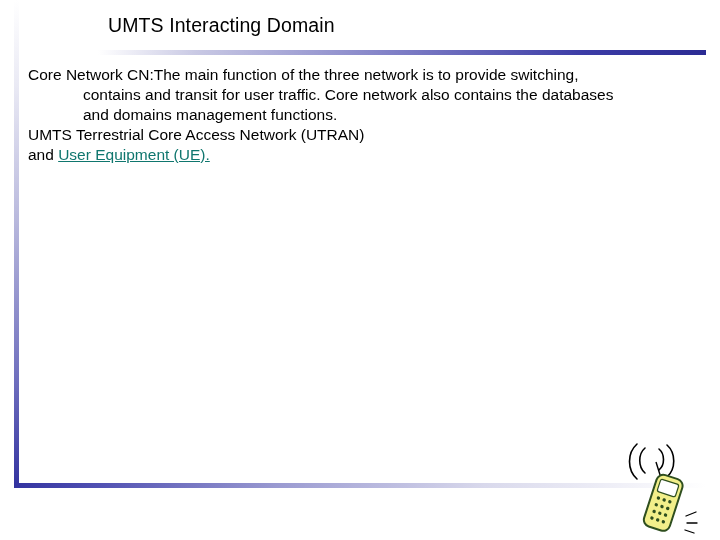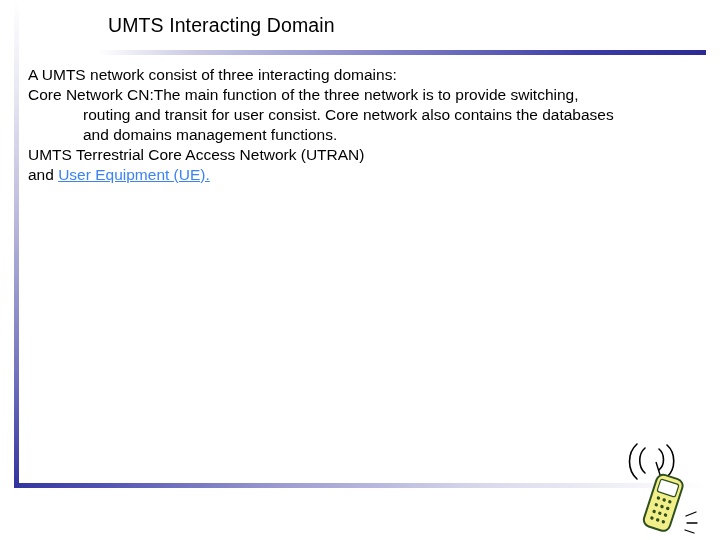--- a/index.html
+++ b/index.html
@@ -65,21 +65,21 @@
     color: #000000;
   }
   .line {
     white-space: nowrap;
   }
   .indent {
     padding-left: 55px;
     white-space: nowrap;
   }
   .link {
-    color: #3b82f6;
+    color: #0f766e;
     text-decoration: underline;
   }
   
   .phone-art {
     position: absolute;
     left: 612px;
     top: 440px;
     width: 95px;
     height: 95px;
   }
@@ -89,23 +89,22 @@
 
 <div class="slide">
 
   <div class="left-bar"></div>
   <div class="title-rule"></div>
   <div class="bottom-rule"></div>
 
   <div class="title">UMTS Interacting Domain</div>
 
   <div class="body-block">
-    <div class="line">A UMTS network consist of three interacting domains:</div>
     <div class="line">Core Network CN:The main function of the three network is to provide switching,</div>
-    <div class="indent">routing and transit for user consist. Core network also contains the databases</div>
+    <div class="indent">contains and transit for user traffic. Core network also contains the databases</div>
     <div class="indent">and domains management functions.</div>
     <div class="line">UMTS Terrestrial Core Access Network (UTRAN)</div>
     <div class="line">
       <span>and </span><a class="link" href="#">User Equipment (UE).</a>
     </div>
   </div>
 
   <div class="phone-art">
     <svg width="95" height="95" viewBox="0 0 95 95" xmlns="http://www.w3.org/2000/svg">
 

